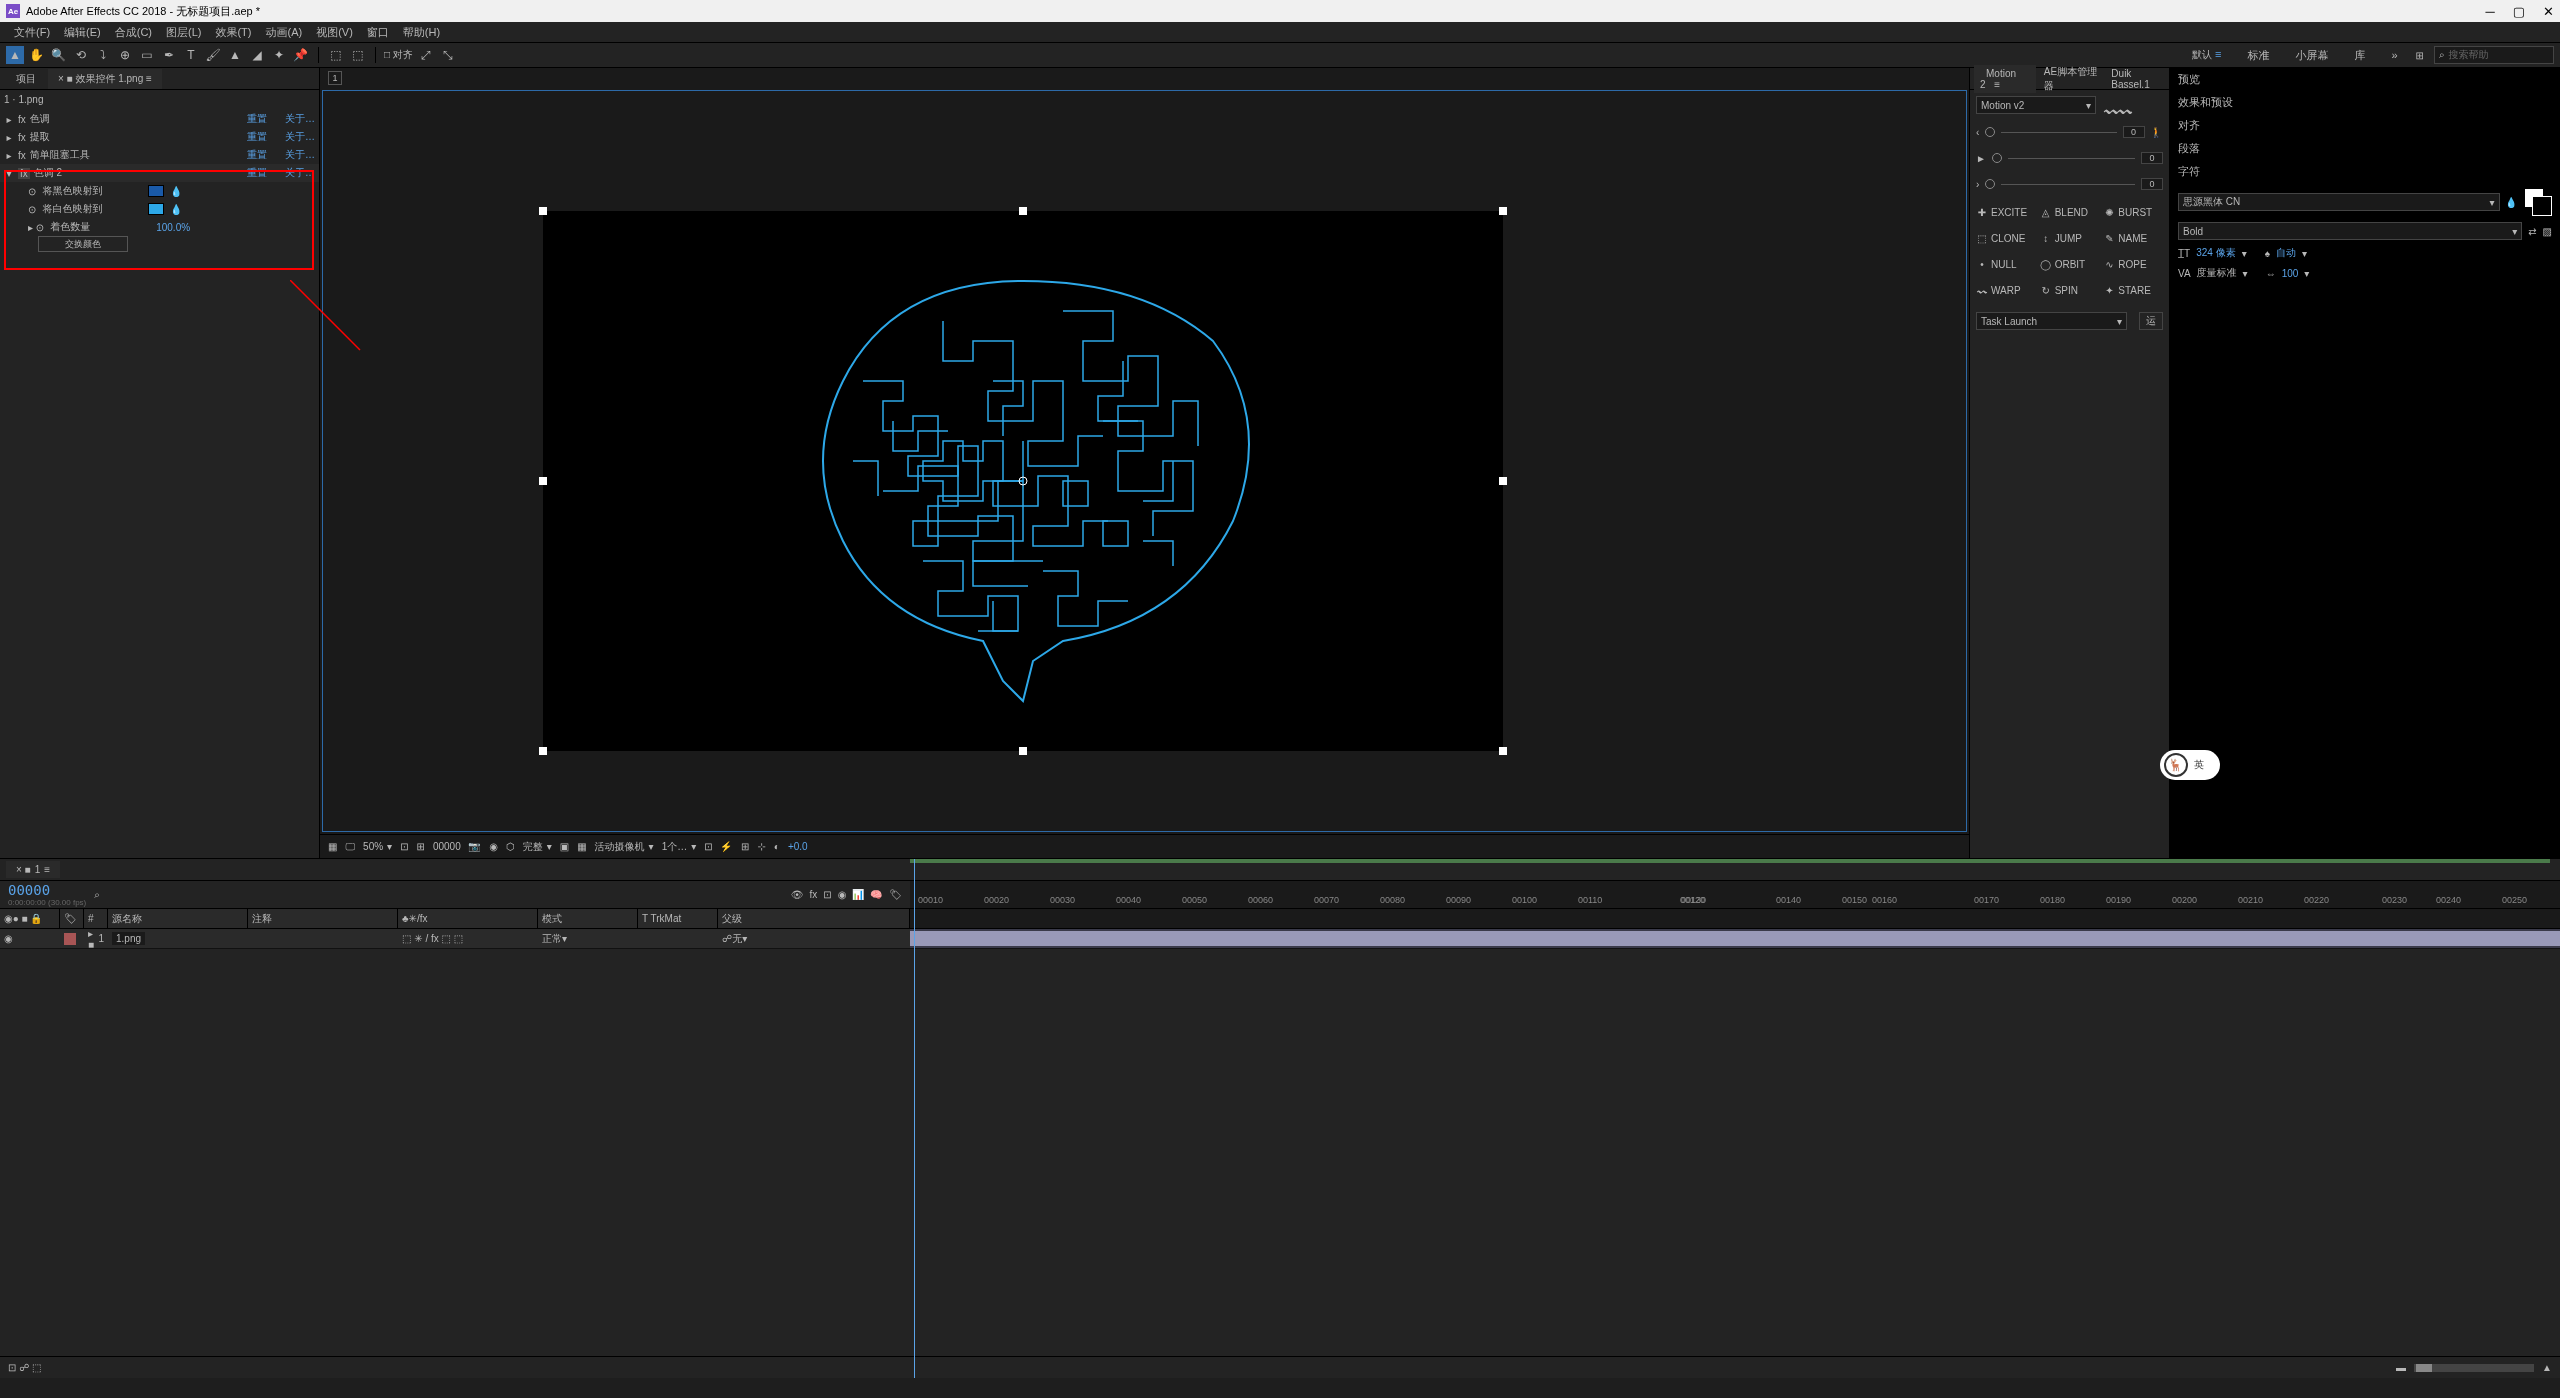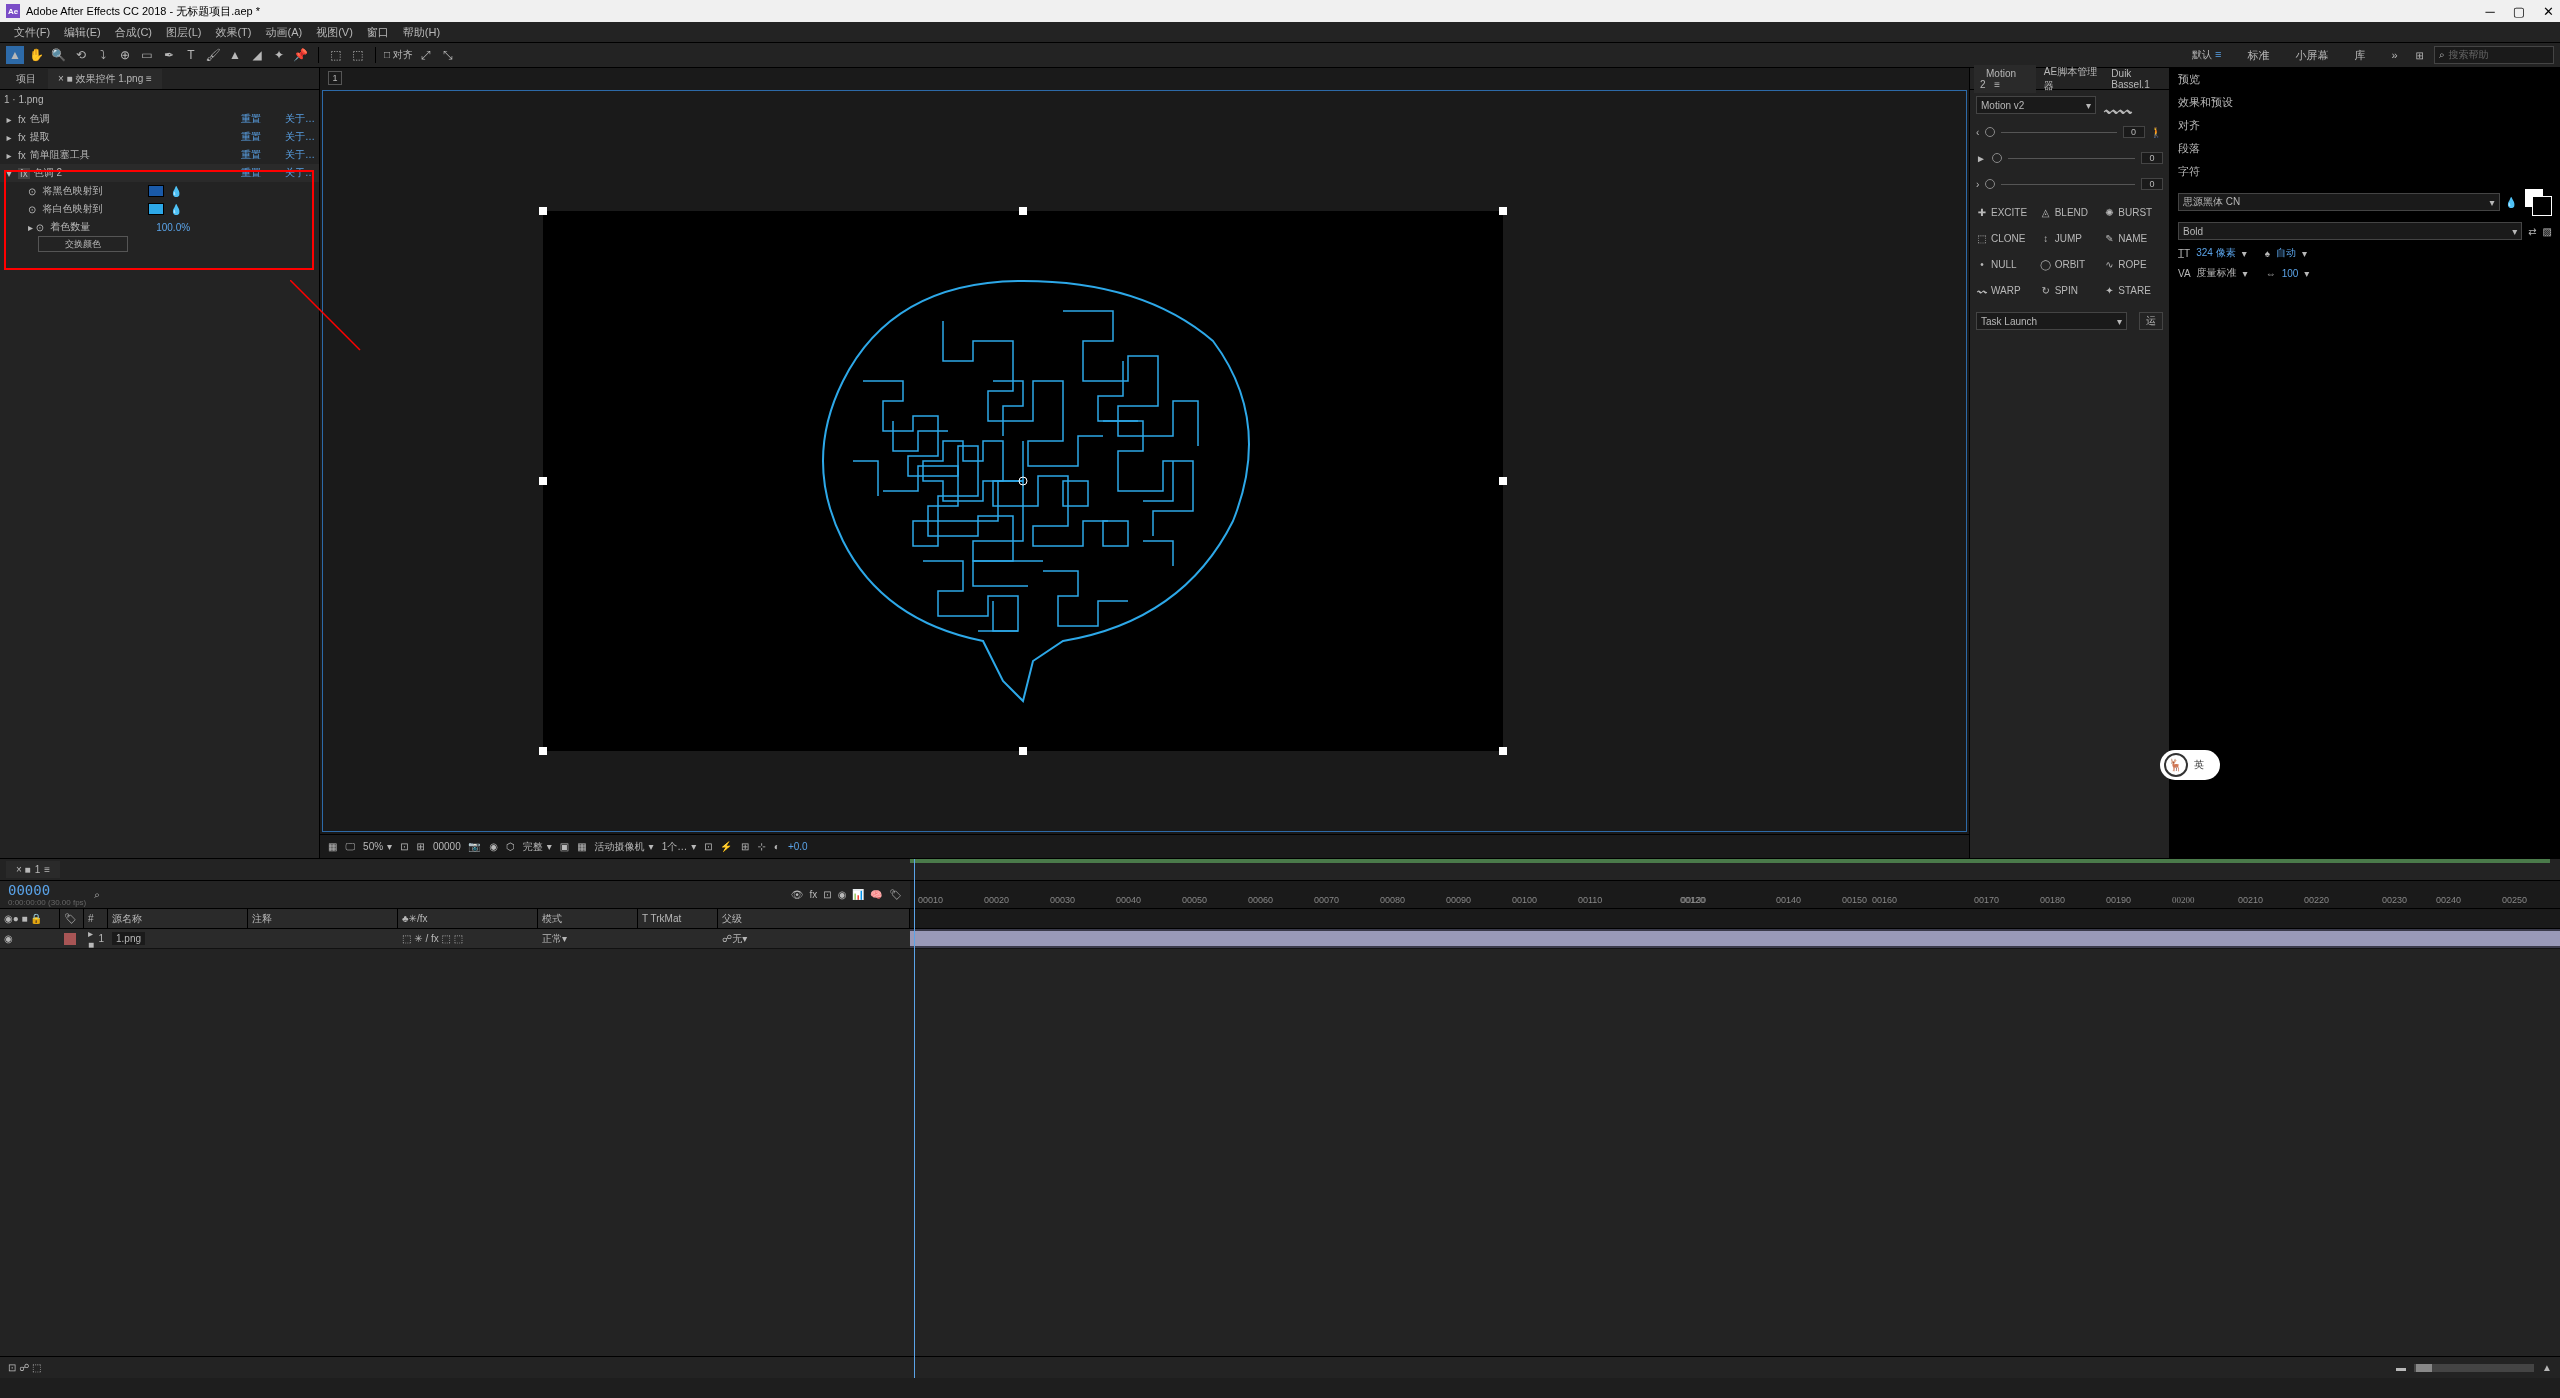--- a/index.html
+++ b/index.html
@@ -20,21 +20,21 @@
 .toolbar .ws-item.active{color:#5aa3e8}
 .main{display:flex;height:790px}
 .left-panel{width:320px;background:#232323;border-right:1px solid #000;display:flex;flex-direction:column}
 .panel-tabs{height:22px;display:flex;align-items:center;border-bottom:1px solid #000;padding-left:6px;gap:2px}
 .panel-tabs .tab{padding:3px 10px;font-size:10px;cursor:pointer}
 .panel-tabs .tab.active{background:#2a2a2a}
 .fx-list{flex:1;padding:2px 0}
 .fx-row{display:flex;align-items:center;height:18px;padding:0 4px;gap:4px;font-size:10px}
 .fx-row .twirl{width:10px;text-align:center;cursor:pointer}
 .fx-row .fx-name{flex:1}
-.fx-row .reset{color:#5aa3e8;cursor:pointer;margin-right:20px}
+.fx-row .reset{color:#5aa3e8;cursor:pointer;margin-right:14px}
 .fx-row .about{color:#5aa3e8;cursor:pointer}
 .fx-selected{background:#2a2a2a}
 .red-box{position:absolute;left:4px;top:170px;width:310px;height:100px;border:2px solid red;pointer-events:none}
 .red-arrow{position:absolute;left:290px;top:280px;width:80px;height:80px;pointer-events:none}
 .prop-row{display:flex;align-items:center;height:18px;padding-left:28px;gap:6px;font-size:10px}
 .prop-row .pname{width:100px}
 .color-swatch{width:16px;height:12px;border:1px solid #000;display:inline-block}
 .swap-btn{width:90px;height:16px;border:1px solid #555;text-align:center;font-size:9px;margin-left:38px;cursor:pointer;display:flex;align-items:center;justify-content:center}
 .viewer{flex:1;background:#1a1a1a;display:flex;flex-direction:column;border-right:1px solid #000}
 .viewer-tabs{height:22px;display:flex;align-items:center;padding-left:6px;border-bottom:1px solid #000}
@@ -476,21 +476,21 @@
         <span class="tick" style="left: 602px;">00100</span>
         <span class="tick" style="left: 668px;">00110</span>
         <span class="tick" style="left: 770px;">00120</span>
         <span class="tick" style="left: 771px;">00130</span>
         <span class="tick" style="left: 866px;">00140</span>
         <span class="tick" style="left: 932px;">00150</span>
         <span class="tick" style="left: 962px;">00160</span>
         <span class="tick" style="left: 1064px;">00170</span>
         <span class="tick" style="left: 1130px;">00180</span>
         <span class="tick" style="left: 1196px;">00190</span>
-        <span class="tick" style="left: 1262px; font-family: Liberation Serif, serif;">00200</span>
+        <span class="tick" style="left: 1262px;">00200</span>
         <span class="tick" style="left: 1328px;">00210</span>
         <span class="tick" style="left: 1394px;">00220</span>
         <span class="tick" style="left: 1460px; margin-left: 12px;">00230</span>
         <span class="tick" style="left: 1526px;">00240</span>
         <span class="tick" style="left: 1592px;">00250</span>
       </div>
   </div>
   <div class="tl-workarea"></div>
   <div class="tl-playhead" style="left:914px"></div>
   <div class="tl-cols">

